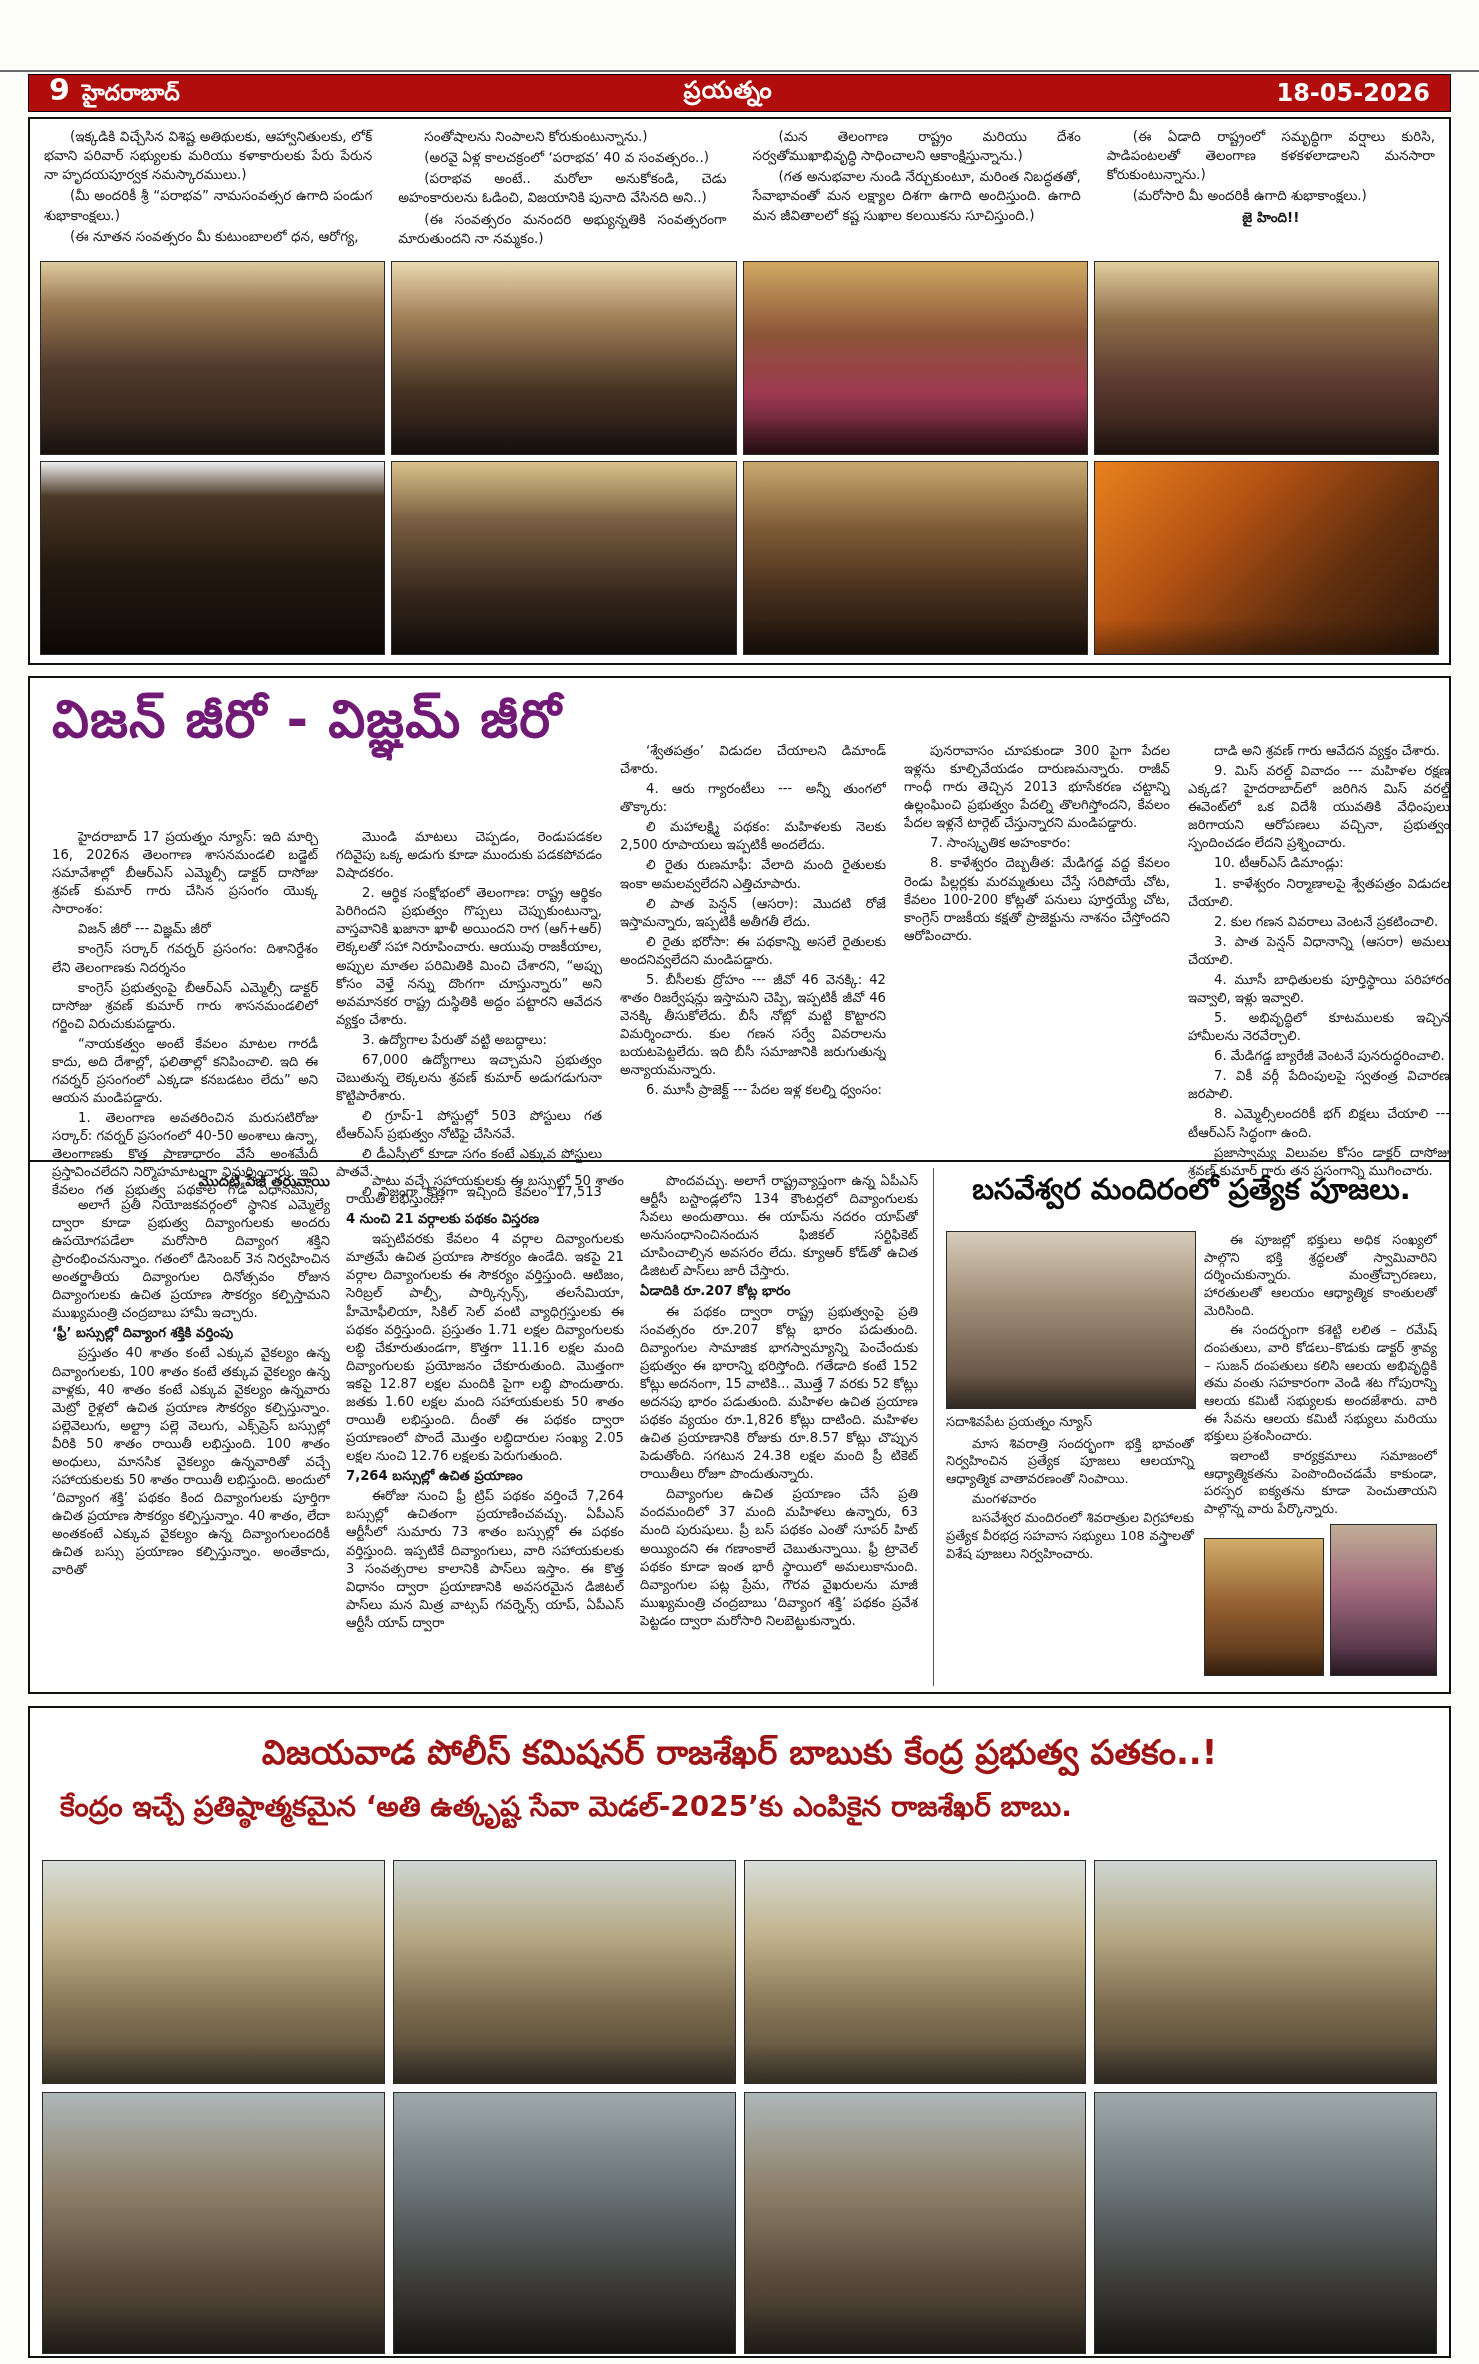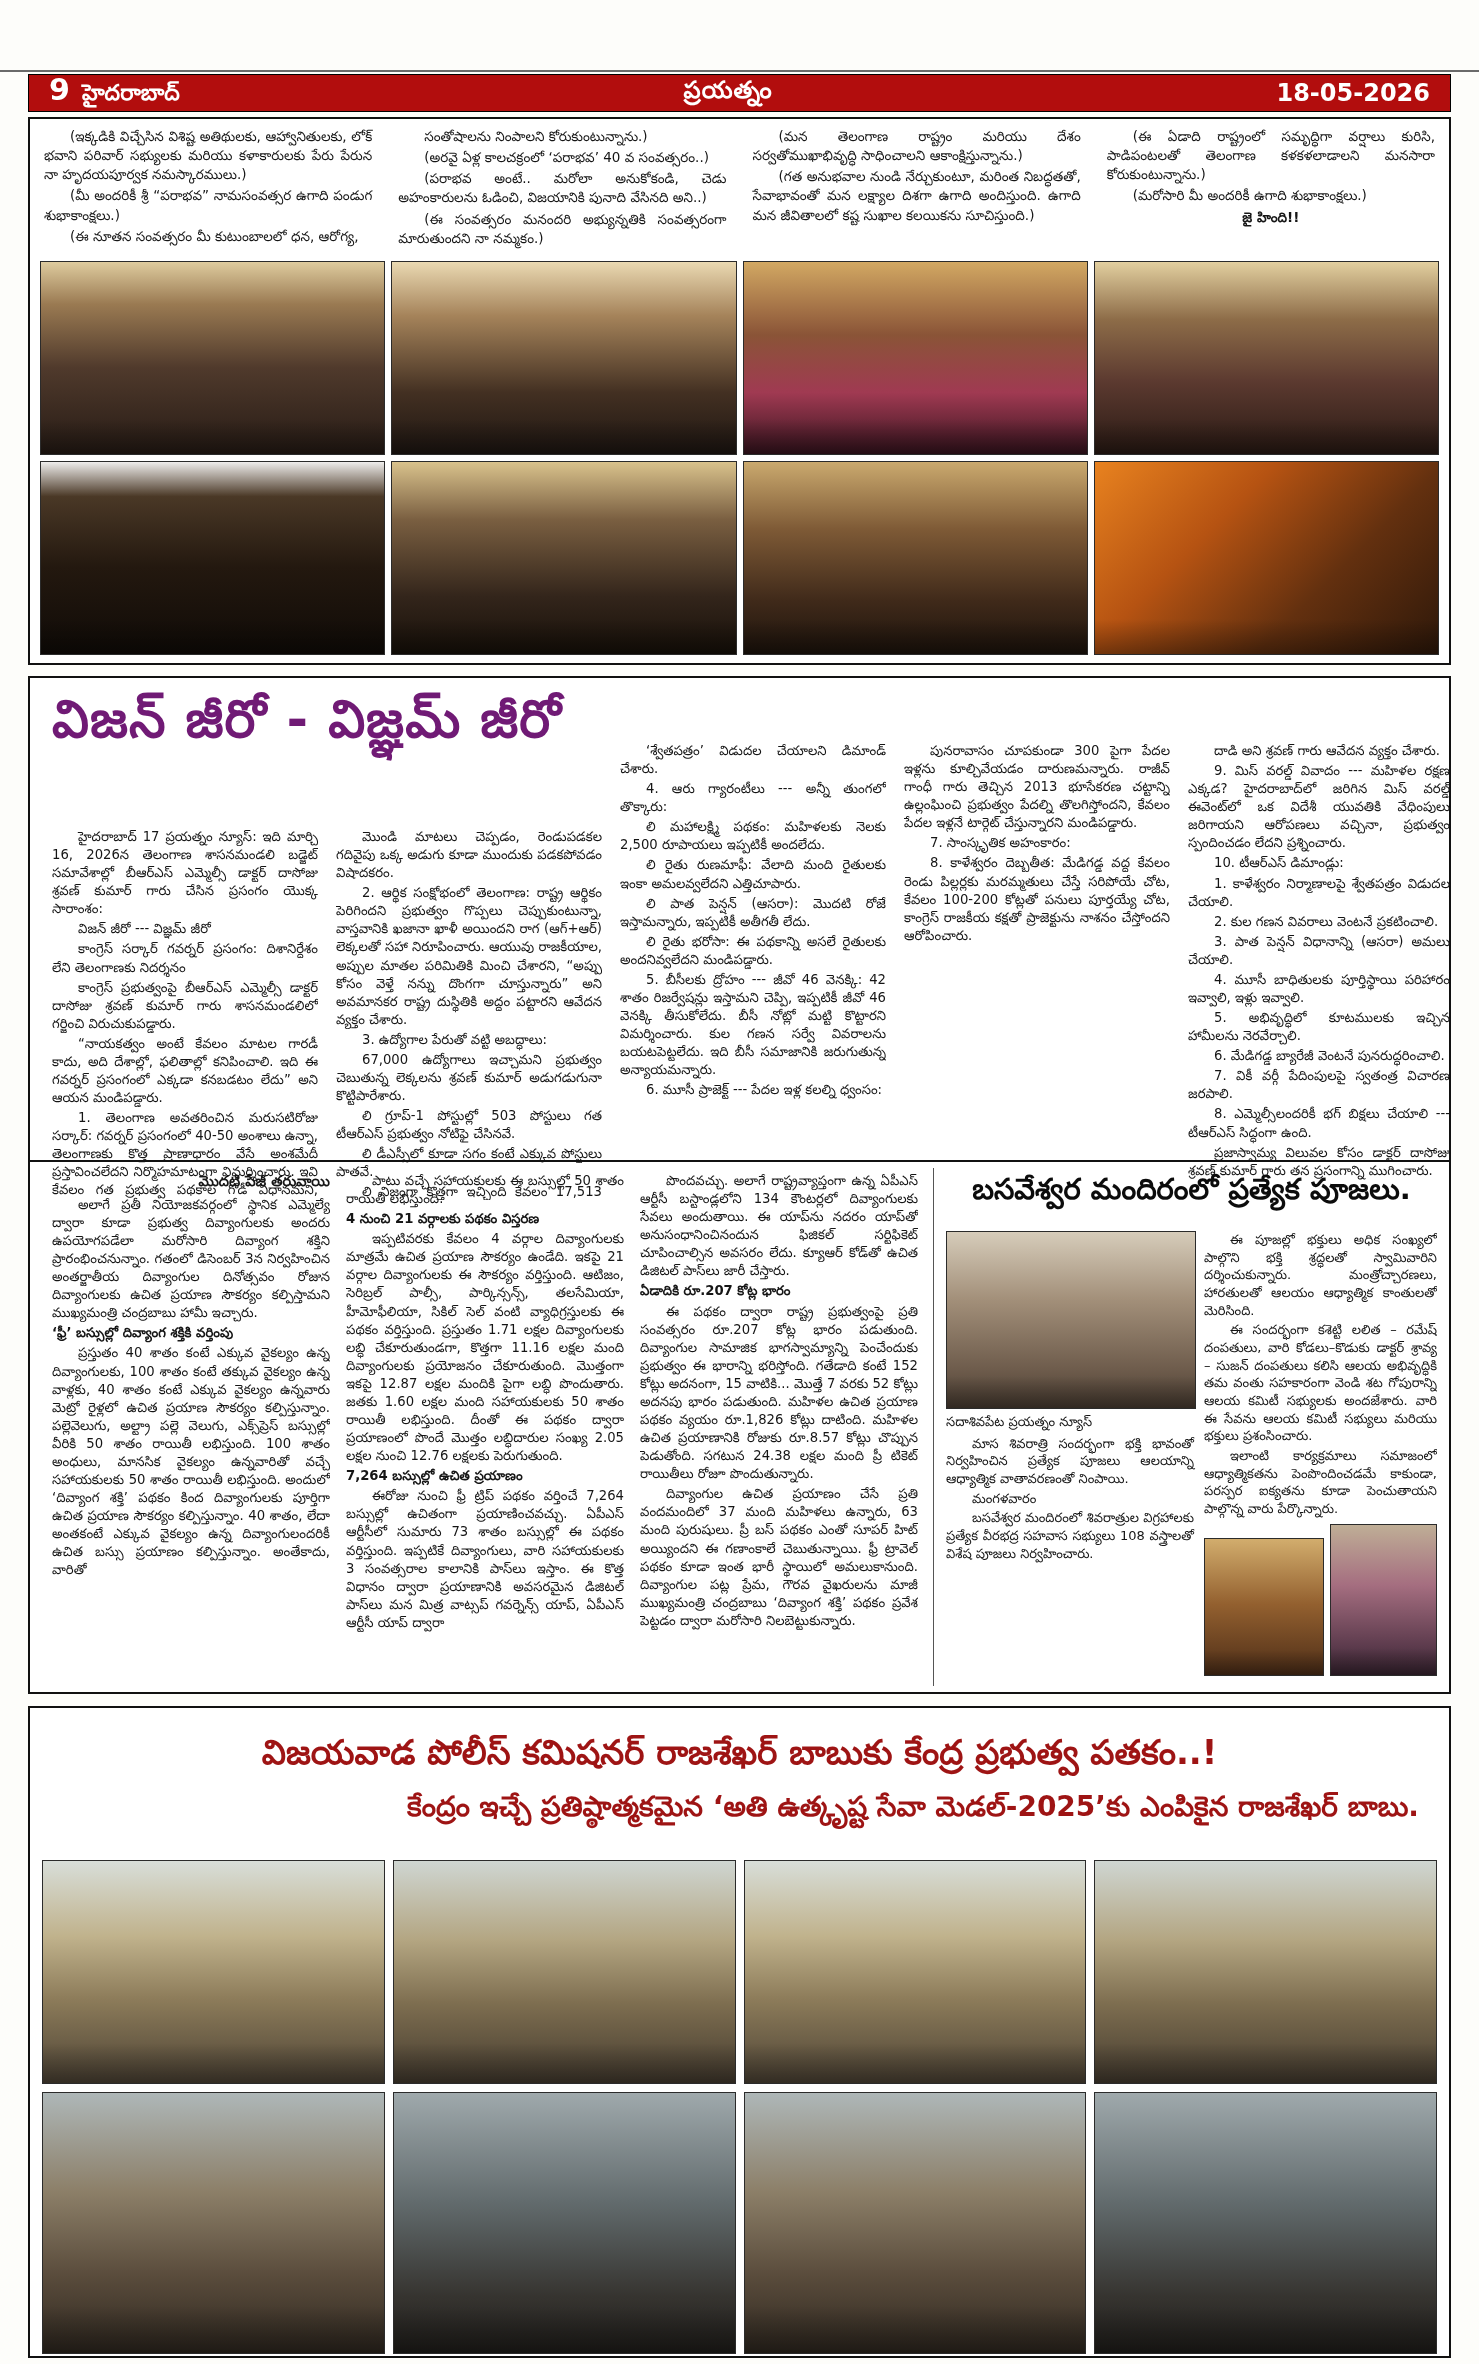--- a/index.html
+++ b/index.html
@@ -78,21 +78,21 @@
   .t-left{width:248px;flex:none;font-size:13px;line-height:1.36;text-align:justify;}
   .t-right{flex:1;min-width:0;font-size:13px;line-height:1.36;text-align:justify;}
   .t-photoA{width:248px;height:176px;margin-bottom:4px;}
   .t-caption{font-weight:normal;margin:0 0 4px;text-indent:0;}
   .t-photo-row{display:flex;gap:6px;margin-top:6px;align-items:flex-end;}
   .t-photoB{width:118px;height:136px;flex:none;}
   .t-photoC{flex:1;height:150px;}
 
   
   .bh1{margin:24px 30px 0;text-align:center;font-size:34px;font-weight:bold;color:#9e1414;}
-  .bh2{margin:10px 30px 0;text-align:right;font-size:28px;font-weight:bold;color:#9e1414;}
+  .bh2{margin:10px 30px 0;text-align:left;font-size:28px;font-weight:bold;color:#9e1414;}
   .photo-grid-bottom{position:absolute;left:12px;right:12px;top:152px;bottom:10px;display:grid;
                      grid-template-columns:repeat(4,1fr);grid-template-rows:46% 54%;gap:8px;}
 </style>
 </head>
 <body>
 
 <div class="page">
 
   <div class="topline"></div>
 

